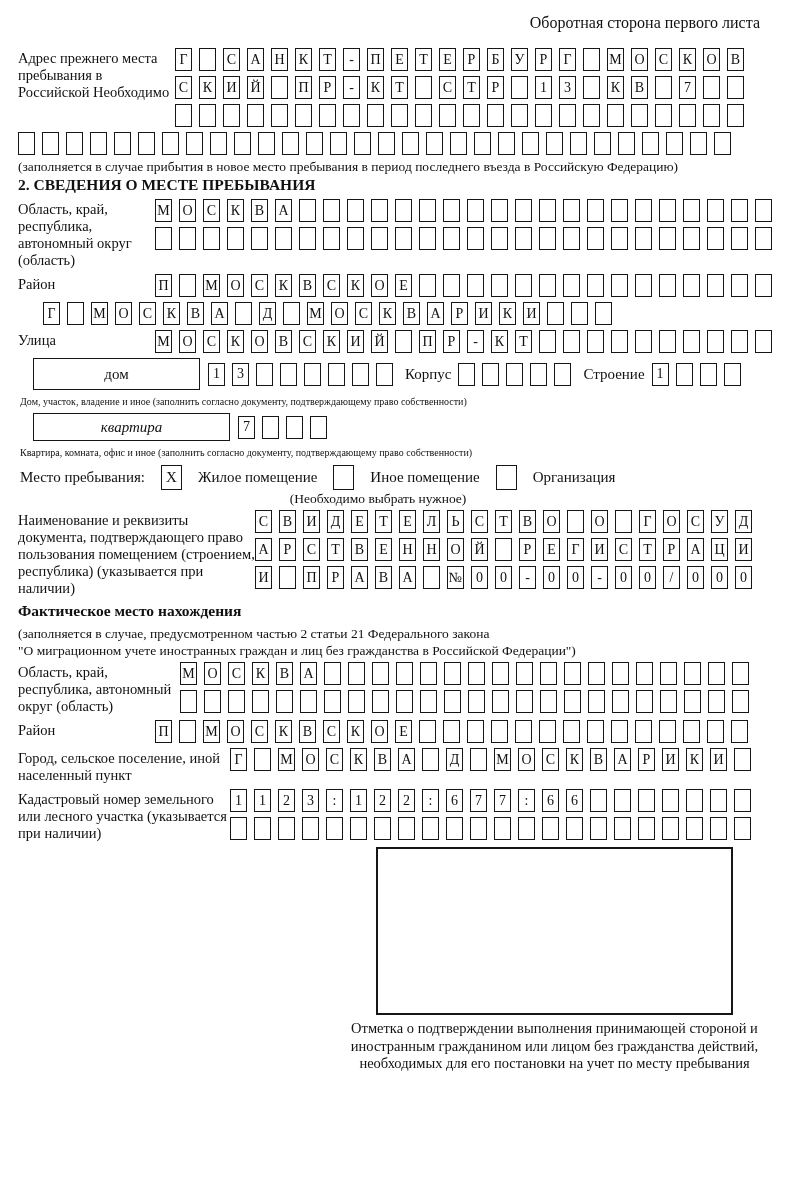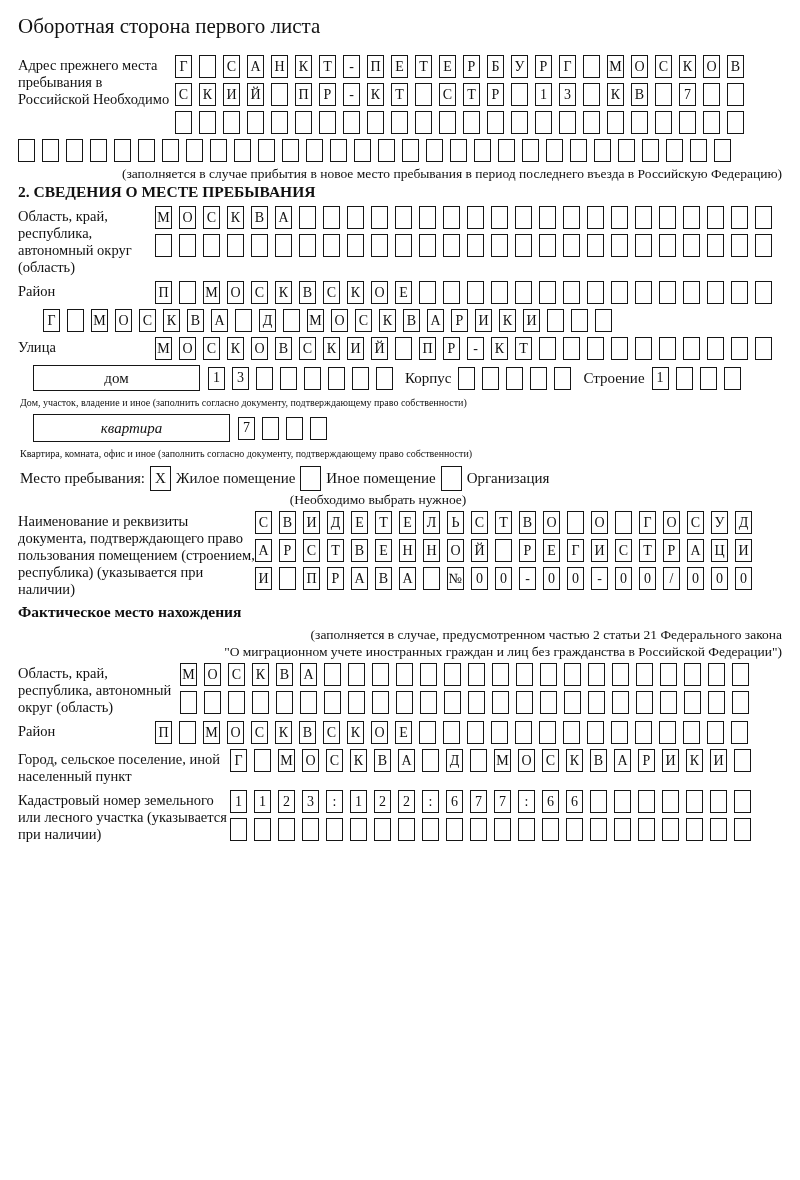--- a/index.html
+++ b/index.html
@@ -3,44 +3,44 @@
 <meta charset="utf-8">
 <title>Оборотная сторона первого листа</title>
 <style>
   html,body{margin:0;padding:0;background:#fff;}
   .page{
     width:800px;height:1180px;box-sizing:border-box;
     padding:14px 18px 0 18px;background:#fff;color:#111;
     font-family:"Liberation Serif","DejaVu Serif",serif;
     font-size:15px;overflow:hidden;position:relative;
   }
-  .head-right{text-align:left;padding-right:22px;font-size:21px;margin-bottom:16px;}
+  .head-right{text-align:right;padding-right:22px;font-size:16px;margin-bottom:16px;}
   .sec-title{font-weight:700;font-size:15.5px;margin:1px 0 5px 0;}
-  .note{font-size:13.5px;text-align:right;line-height:17px;}
+  .note{font-size:13.5px;text-align:left;line-height:17px;}
   .caption{font-size:10px;line-height:17px;margin:3px 0 3px 2px;}
   .field{display:flex;align-items:flex-start;margin-bottom:5px;}
   .flabel{flex:none;font-size:14.5px;line-height:17px;padding-top:2px;}
   .w157{width:157px}.w137{width:137px}.w162{width:162px}.w212{width:212px}.w237{width:237px}
   .rows{display:flex;flex-direction:column;gap:5px;}
   .cells{display:flex;gap:7px;}
   .cell{
     flex:none;width:17px;height:23px;box-sizing:border-box;
     border:1.8px solid #161616;display:flex;align-items:center;justify-content:center;
     font-size:14px;line-height:1;background:#fff;
   }
   .ind25{margin-left:25px;}
   .overflow-row{margin-bottom:3px;}
   .prev-note{margin-bottom:1px;}
   .house-row{display:flex;align-items:center;margin:0 0 2px 15px;}
   .widebox{border:1.8px solid #161616;display:flex;align-items:center;justify-content:center;
            box-sizing:border-box;font-size:15px;flex:none;background:#fff;}
-  .wb-dom{width:167px;height:26px;margin-right:8px;}
+  .wb-dom{width:167px;height:32px;margin-right:8px;}
   .wb-kv{width:197px;height:28px;margin-right:8px;font-style:italic;}
   .inline-label{margin:0 7px 0 12px;font-size:15px;white-space:nowrap;}
-  .stay-row{display:flex;align-items:center;gap:5px;margin:4px 0 0 2px;font-size:15px;}
+  .stay-row{display:flex;align-items:center;gap:16px;margin:4px 0 0 2px;font-size:15px;}
   .chk{flex:none;width:21px;height:25px;box-sizing:border-box;border:1.8px solid #161616;
        display:flex;align-items:center;justify-content:center;font-size:15px;background:#fff;}
   .stay-note{width:420px;margin:0 0 3px 150px;text-align:center;}
   .fact-note{line-height:17px;}
   .fact-note-wrap{margin-bottom:3px;}
   .stamp-wrap{width:445px;margin:4px 5px 0 auto;}
   .stamp-box{width:357px;height:168px;box-sizing:border-box;border:2px solid #161616;margin:0 auto 5px auto;background:#fff;}
   .stamp-caption{text-align:center;font-size:14.5px;line-height:17.5px;}
 </style>
 </head>
@@ -621,14 +621,18 @@
           <span class="cell"></span>
           <span class="cell"></span>
           <span class="cell"></span>
           <span class="cell"></span>
           <span class="cell"></span>
           <span class="cell"></span>
         </div>
     </div>
   </div>
 
+  <div class="stamp-wrap">
+    <div class="stamp-box"></div>
+    <div class="stamp-caption">Отметка о подтверждении выполнения принимающей стороной и иностранным гражданином или лицом без гражданства действий, необходимых для его постановки на учет по месту пребывания</div>
+  </div>
 
 </div>
 
 </body></html>

